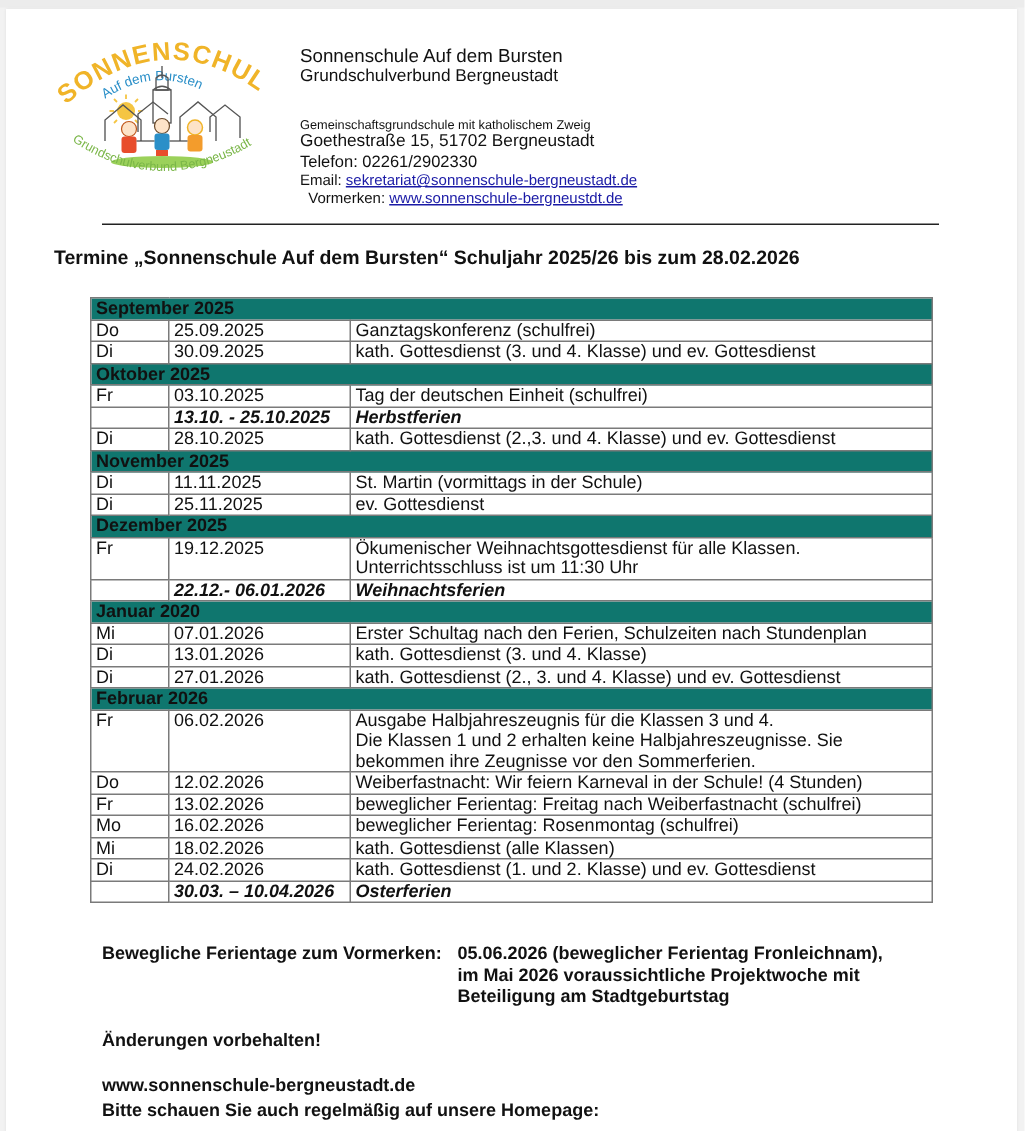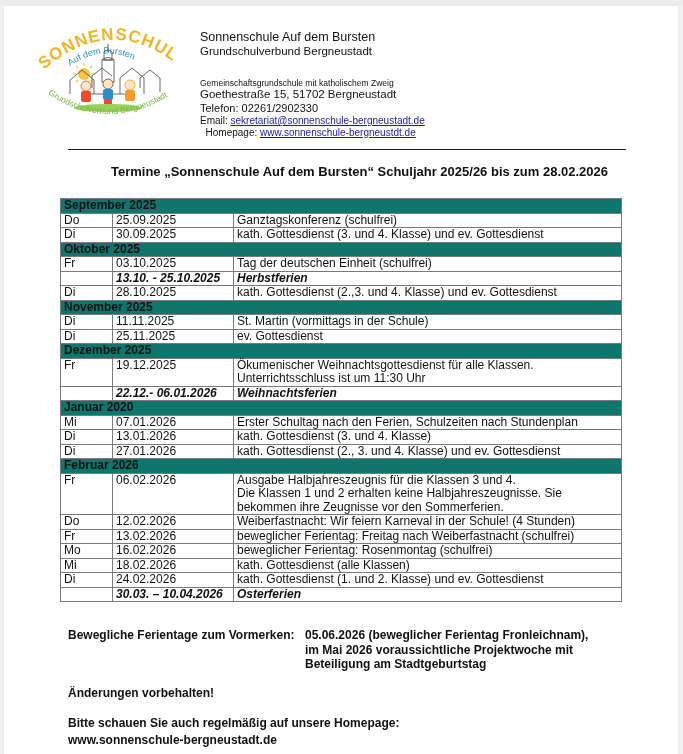--- a/index.html
+++ b/index.html
@@ -30,21 +30,21 @@
   .lh-zweig { font-size: 8.5px; margin-top: 20px; }
   .lh-addr { font-size: 11.5px; }
   .lh-tel { font-size: 11px; }
   .lh-mail, .lh-web { font-size: 10px; }
   .lh-mail a, .lh-web a { color: #1a1aa6; text-decoration: underline; }
   .rule {
     position: absolute; left: 68px; top: 149px; width: 558px; height: 0;
     border-top: 1.6px solid #222;
   }
   .title {
-    position: absolute; left: 0; top: 164px; width: 683px; text-align: center;
+    position: absolute; left: 0; top: 164px; width: 683px; 
     font-weight: bold; font-size: 13px; padding-left: 36px; box-sizing: border-box;
   }
   table.termine {
     position: absolute; left: 60px; top: 198px; width: 561px;
     border-collapse: collapse; font-size: 12px;
     table-layout: fixed;
   }
   table.termine td {
     border: 1px solid #7a7a7a; padding: 0 3px; line-height: 13.5px; vertical-align: top;
     white-space: nowrap;
@@ -133,21 +133,21 @@
 <div class="letterhead">
   <div class="lh-name">Sonnenschule Auf dem Bursten</div>
   <div class="lh-verbund">Grundschulverbund Bergneustadt</div>
   <div class="lh-zweig">Gemeinschaftsgrundschule mit katholischem Zweig</div>
   <div class="lh-addr">Goethestraße 15,  51702 Bergneustadt</div>
   <div class="lh-tel">Telefon: 02261/2902330</div>
   <div class="lh-mail">
     <span>Email: </span><a>sekretariat@sonnenschule-bergneustadt.de</a>
   </div>
   <div class="lh-web">
-    &nbsp;&nbsp;<span>Homepage: </span><a>www.sonnenschule-bergneustdt.de</a>
+    &nbsp;&nbsp;<span>Vormerken: </span><a>www.sonnenschule-bergneustdt.de</a>
   </div>
 </div>
 
 <div class="rule"></div>
 
 <div class="title">Termine „Sonnenschule Auf dem Bursten“ Schuljahr 2025/26 bis zum 28.02.2026</div>
 
 <table class="termine">
   <colgroup>
       <col class="c-day">
@@ -285,15 +285,15 @@
       <div>05.06.2026 (beweglicher Ferientag Fronleichnam),</div>
       <div>im Mai 2026 voraussichtliche Projektwoche mit</div>
       <div>Beteiligung am Stadtgeburtstag</div>
     </div>
   </div>
 </div>
 
 <div class="reserve">Änderungen vorbehalten!</div>
 
 <div class="hp">
+  <div>www.sonnenschule-bergneustadt.de</div>
   <div>Bitte schauen Sie auch regelmäßig auf unsere Homepage:</div>
-  <div>www.sonnenschule-bergneustadt.de</div>
 </div>
 
 </body></html>

